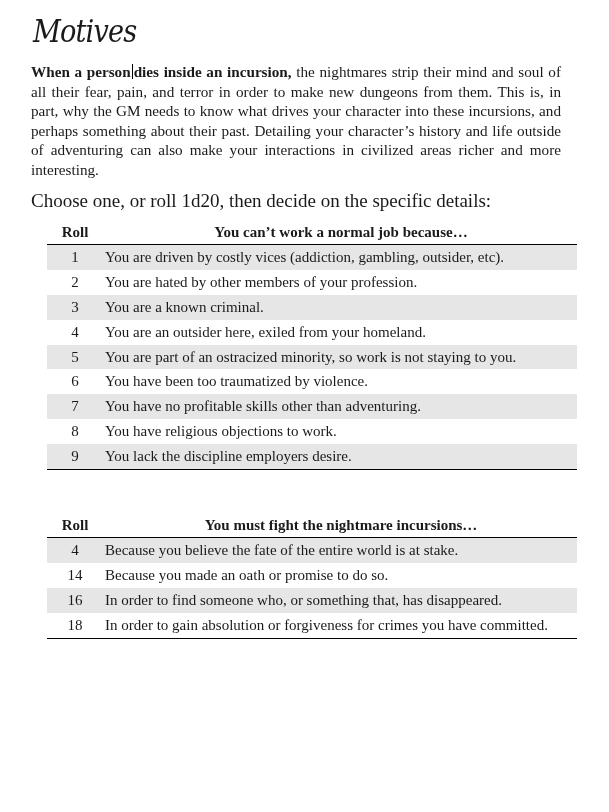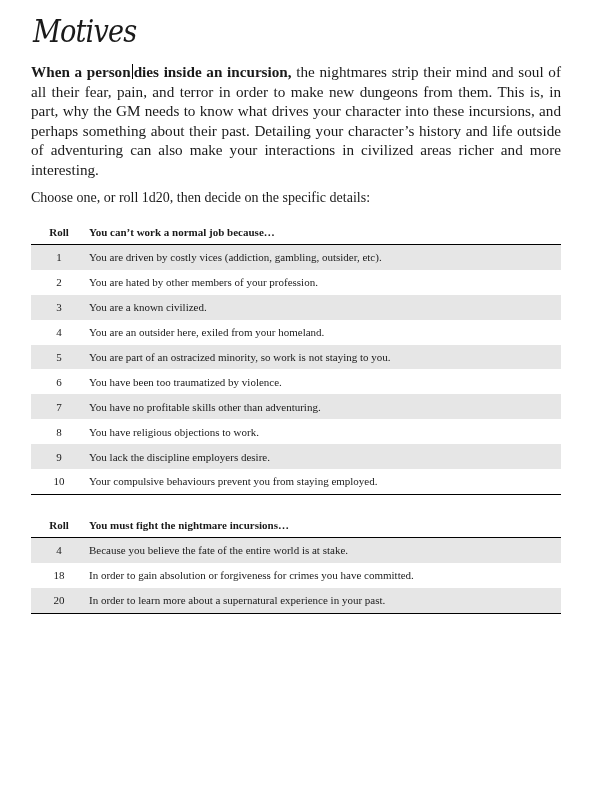--- a/index.html
+++ b/index.html
@@ -6,25 +6,25 @@
   body { width: 609px; height: 812px; overflow: hidden; position: relative;
          font-family: "Liberation Serif", "DejaVu Serif", serif; color: #1a1a1a; }
   .page { position: absolute; left: 31px; top: 0; width: 530px; }
   .title { position: absolute; left: 2px; top: 12px; font-size: 32px; font-style: italic;
            font-family: "DejaVu Serif", "Liberation Serif", serif; letter-spacing: -1px;
            transform: scaleX(0.85); transform-origin: left top; margin: 0; font-weight: normal; }
   .intro { position: absolute; left: 0; top: 62px; width: 530px; font-size: 15.2px;
            line-height: 19.5px; margin: 0; text-align: justify; }
   .intro b { font-weight: bold; }
   .cursor { display: inline-block; width: 1px; height: 15px; background: #000; vertical-align: -2px; margin: 0 1px; }
-  .choose { position: absolute; left: 0; top: 190px; font-size: 14px; margin: 0; }
-  table { position: absolute; left: 0; width: 530px; border-collapse: collapse; font-size: 11px; font-family: Liberation Serif, serif; }
+  .choose { position: absolute; left: 0; top: 190px; font-size: 19px; margin: 0; }
+  table { position: absolute; left: 16px; width: 530px; border-collapse: collapse; font-size: 15px; font-family: Liberation Serif, serif; }
   table.t1 { top: 220px; }
   table.t2 { top: 513px; }
-  th { font-weight: bold; text-align: left; height: 24px; padding: 0; border-bottom: 1.5px solid #000; }
+  th { font-weight: bold; text-align: center; height: 24px; padding: 0; border-bottom: 1.5px solid #000; }
   th.roll, td.roll { width: 58px; text-align: center; padding-right: 2px; box-sizing: border-box; }
   td { height: 24.9px; padding: 0; }
   tbody tr:nth-child(odd) { background: #e6e6e6; }
   tbody tr:last-child { border-bottom: 1.5px solid #000; }
 </style>
 </head>
 <body>
 
 <div class="page">
   <h1 class="title">Motives</h1>
@@ -44,21 +44,21 @@
         <tr>
           <td class="roll">1</td>
           <td>You are driven by costly vices (addiction, gambling, outsider, etc).</td>
         </tr>
         <tr>
           <td class="roll">2</td>
           <td>You are hated by other members of your profession.</td>
         </tr>
         <tr>
           <td class="roll">3</td>
-          <td>You are a known civilized.</td>
+          <td>You are a known criminal.</td>
         </tr>
         <tr>
           <td class="roll">4</td>
           <td>You are an outsider here, exiled from your homeland.</td>
         </tr>
         <tr>
           <td class="roll">5</td>
           <td>You are part of an ostracized minority, so work is not staying to you.</td>
         </tr>
         <tr>
@@ -70,42 +70,42 @@
           <td>You have no profitable skills other than adventuring.</td>
         </tr>
         <tr>
           <td class="roll">8</td>
           <td>You have religious objections to work.</td>
         </tr>
         <tr>
           <td class="roll">9</td>
           <td>You lack the discipline employers desire.</td>
         </tr>
-        <tr>
-          <td class="roll">10</td>
-          <td>Your compulsive behaviours prevent you from staying employed.</td>
-        </tr>
       </tbody>
   </table>
 
   <table class="t2">
     <thead>
       <tr>
         <th class="roll">Roll</th>
         <th>You must fight the nightmare incursions…</th>
       </tr>
     </thead>
     <tbody id="tb1">
         <tr>
           <td class="roll">4</td>
           <td>Because you believe the fate of the entire world is at stake.</td>
         </tr>
         <tr>
+          <td class="roll">14</td>
+          <td>Because you made an oath or promise to do so.</td>
+        </tr>
+        <tr>
+          <td class="roll">16</td>
+          <td>In order to find someone who, or something that, has disappeared.</td>
+        </tr>
+        <tr>
           <td class="roll">18</td>
           <td>In order to gain absolution or forgiveness for crimes you have committed.</td>
-        </tr>
-        <tr>
-          <td class="roll">20</td>
-          <td>In order to learn more about a supernatural experience in your past.</td>
         </tr>
       </tbody>
   </table>
 </div>
 
 </body></html>

